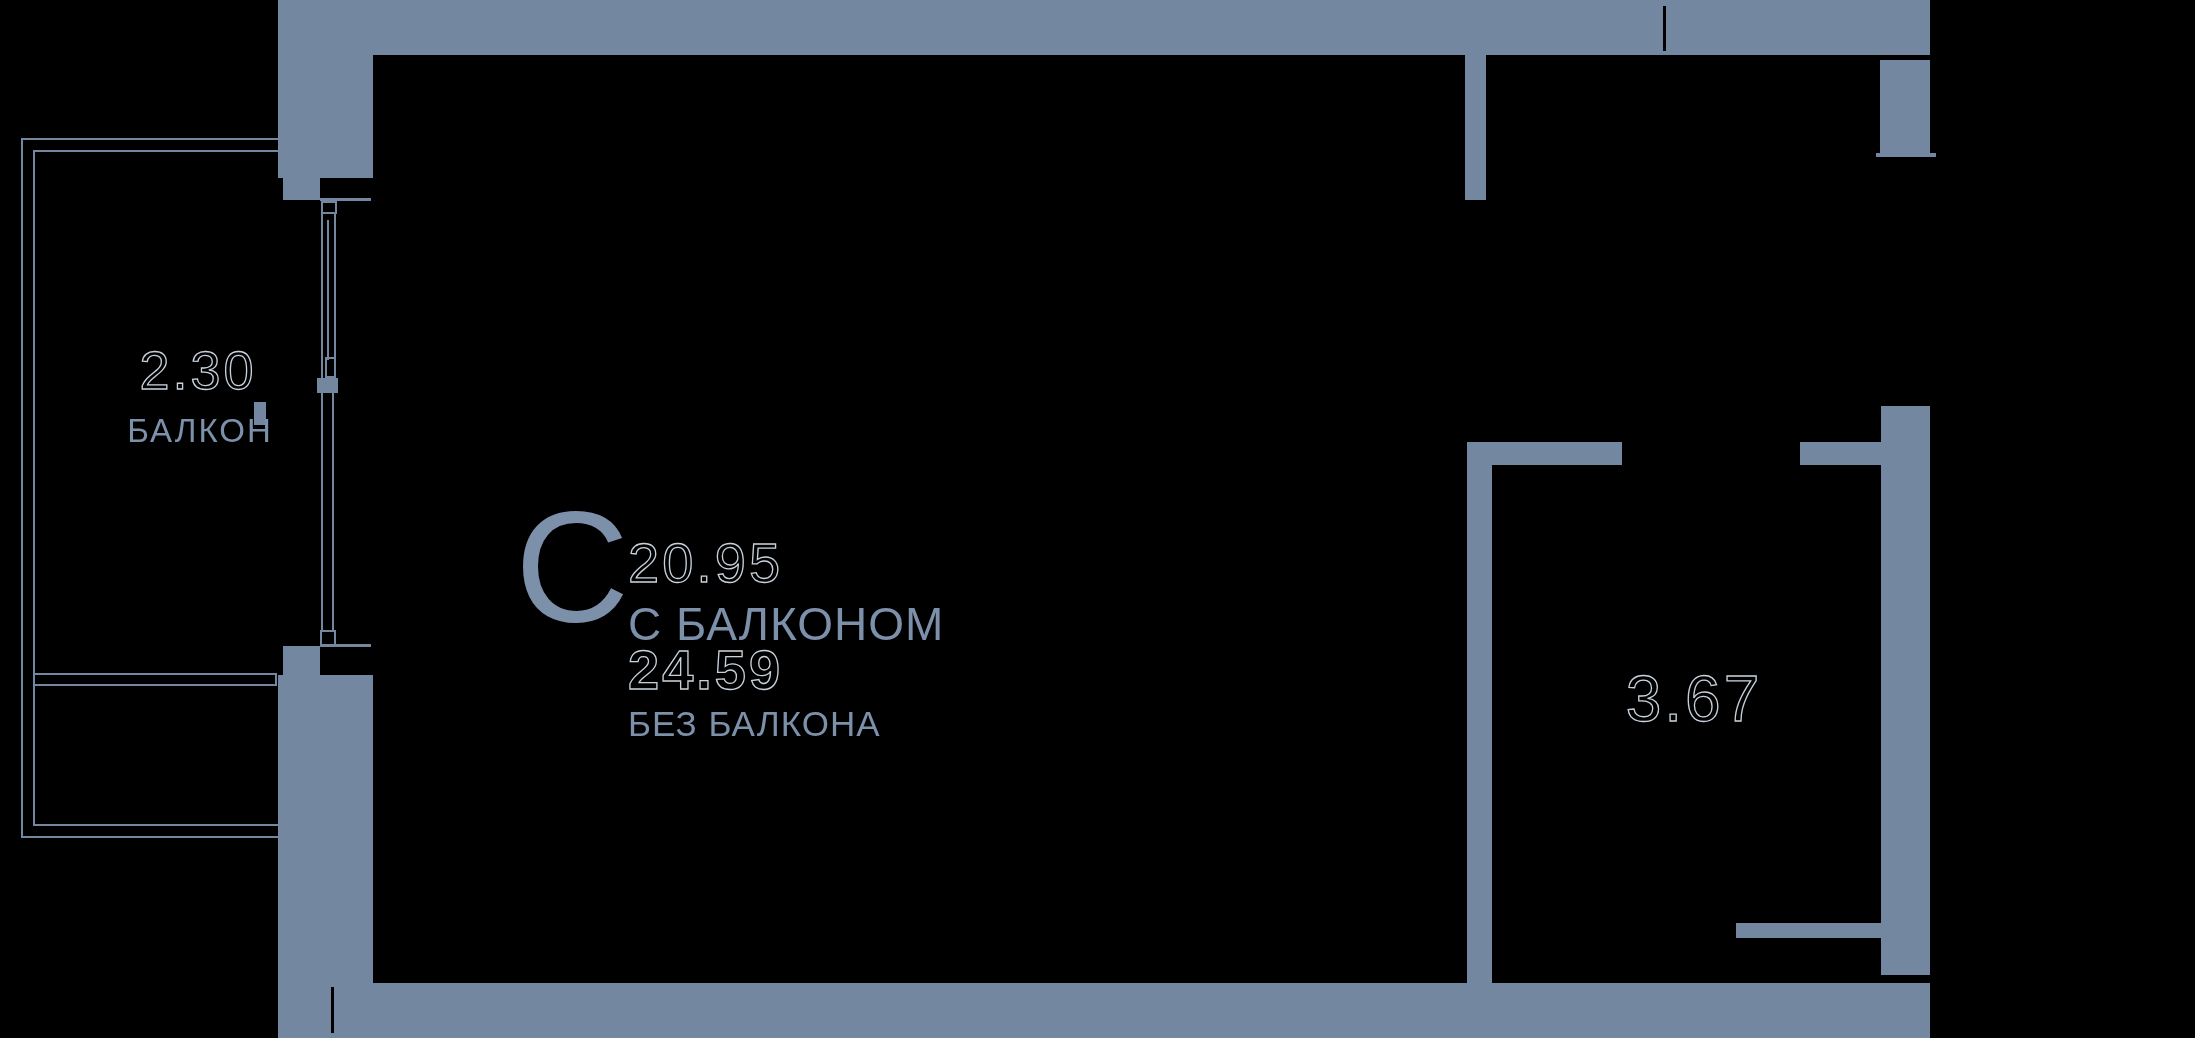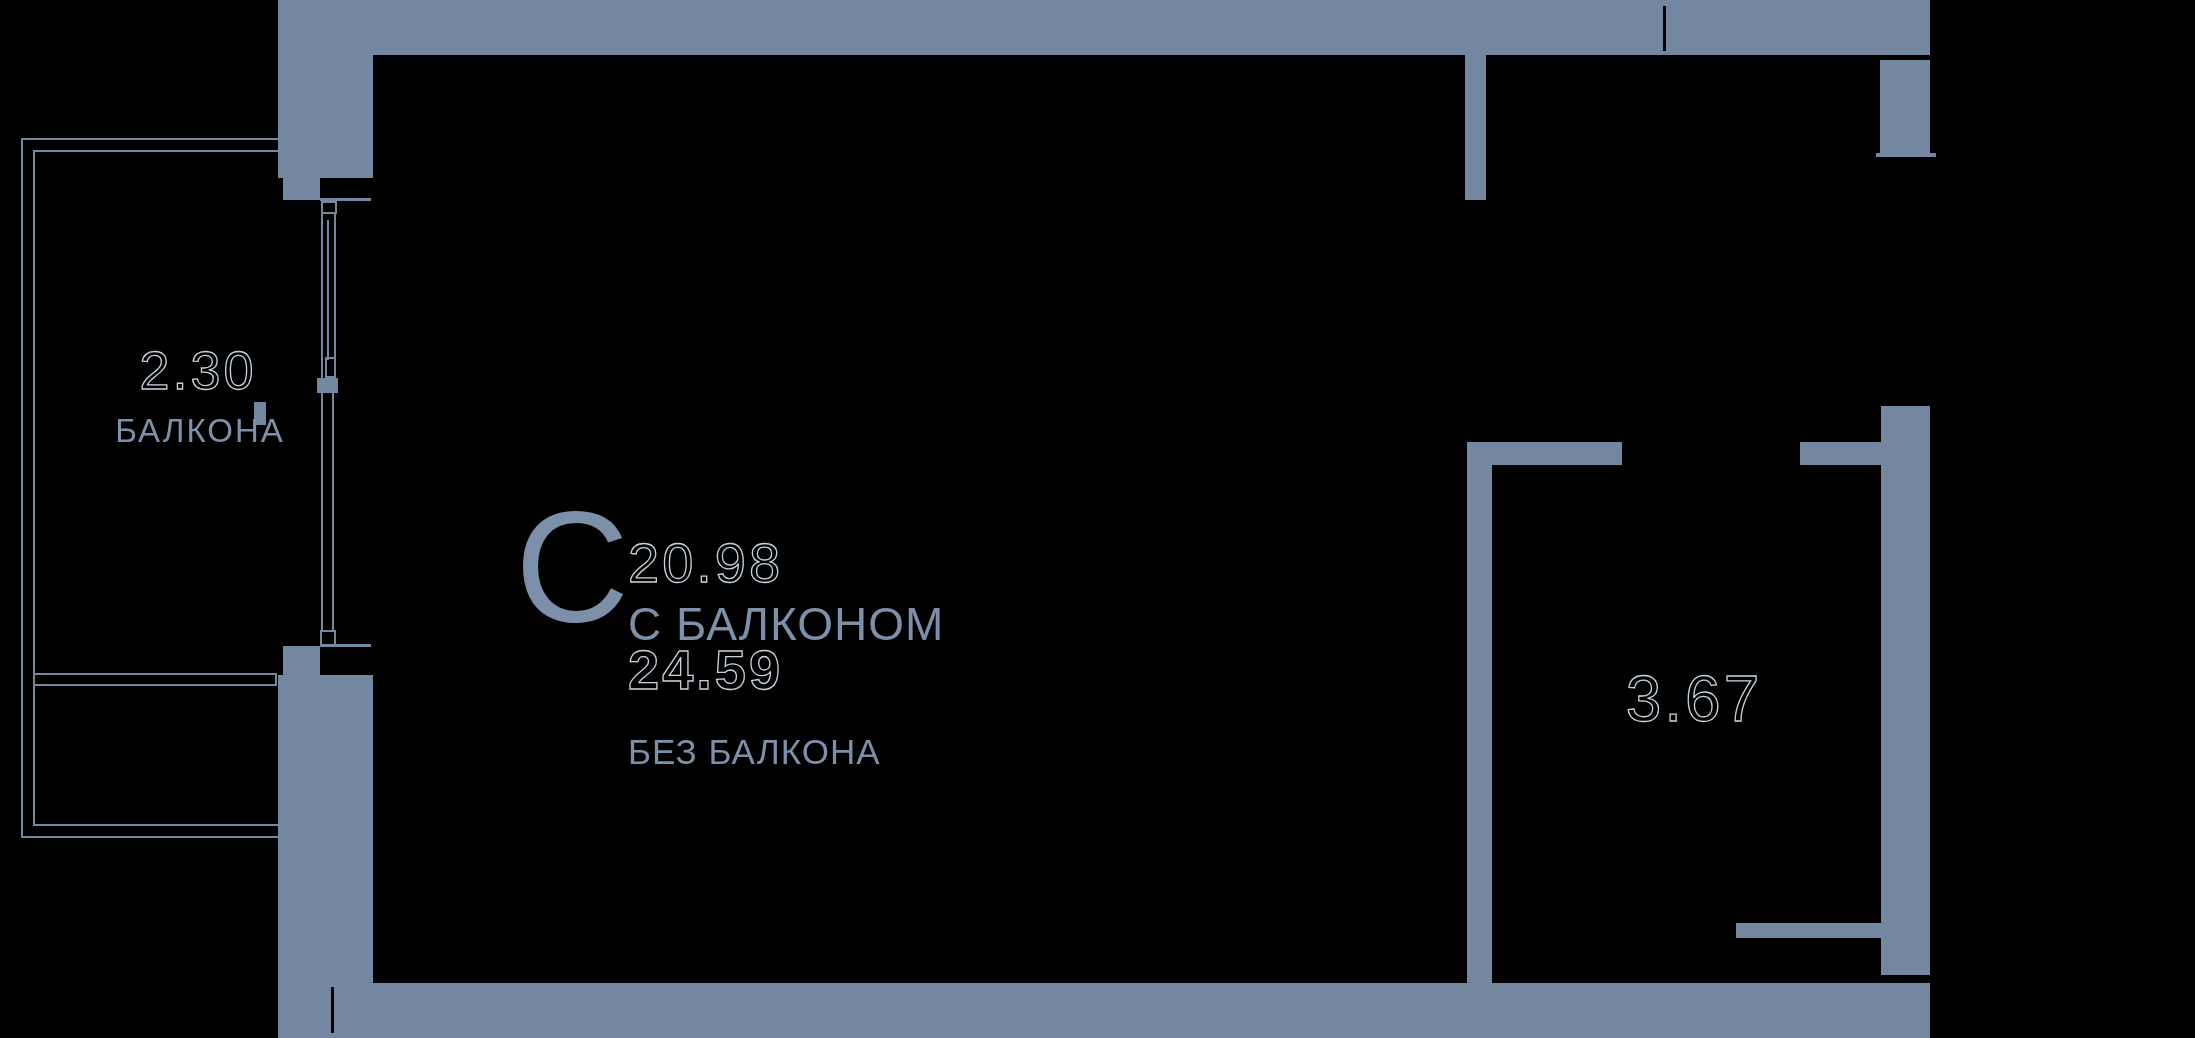--- a/index.html
+++ b/index.html
@@ -65,23 +65,23 @@
   <div class="wall" style="left:334px;top:213px;width:2px;height:167px;"></div>
   <div class="wall" style="left:327px;top:220px;width:2px;height:140px;"></div>
   <div class="box" style="left:325px;top:357px;width:11px;height:21px;"></div>
   <div class="wall" style="left:317px;top:378px;width:21px;height:15px;"></div>
   <div class="wall" style="left:321px;top:393px;width:2px;height:239px;"></div>
   <div class="wall" style="left:332px;top:393px;width:2px;height:239px;"></div>
   <div class="box" style="left:320px;top:630px;width:16px;height:16px;"></div>
   <div class="wall" style="left:320px;top:644px;width:51px;height:3px;"></div>
 
   <div class="num center" style="left:118px;top:343px;width:160px;font-size:54px;">2.30</div>
-  <div class="txt center" style="left:110px;top:414px;width:180px;font-size:33px;letter-spacing:2px;">БАЛКОНА</div>
+  <div class="txt center" style="left:110px;top:414px;width:180px;font-size:33px;letter-spacing:2px;">БАЛКОН</div>
 
   <div class="txt" style="left:515px;top:487px;font-size:158px;">С</div>
-  <div class="num" style="left:628px;top:535px;font-size:56px;">20.98</div>
+  <div class="num" style="left:628px;top:535px;font-size:56px;">20.95</div>
   <div class="txt" style="left:628px;top:601px;font-size:46px;letter-spacing:1px;">С БАЛКОНОМ</div>
   <div class="num" style="left:628px;top:642px;font-size:56px;font-weight:bold;">24.59</div>
-  <div class="txt" style="left:628px;top:706px;font-size:35px;letter-spacing:1px;margin-top:28px;">БЕЗ БАЛКОНА</div>
+  <div class="txt" style="left:628px;top:706px;font-size:35px;letter-spacing:1px;">БЕЗ БАЛКОНА</div>
 
   <div class="num center" style="left:1604px;top:667px;width:180px;font-size:64px;">3.67</div>
 
 </div>
 
 </body></html>

